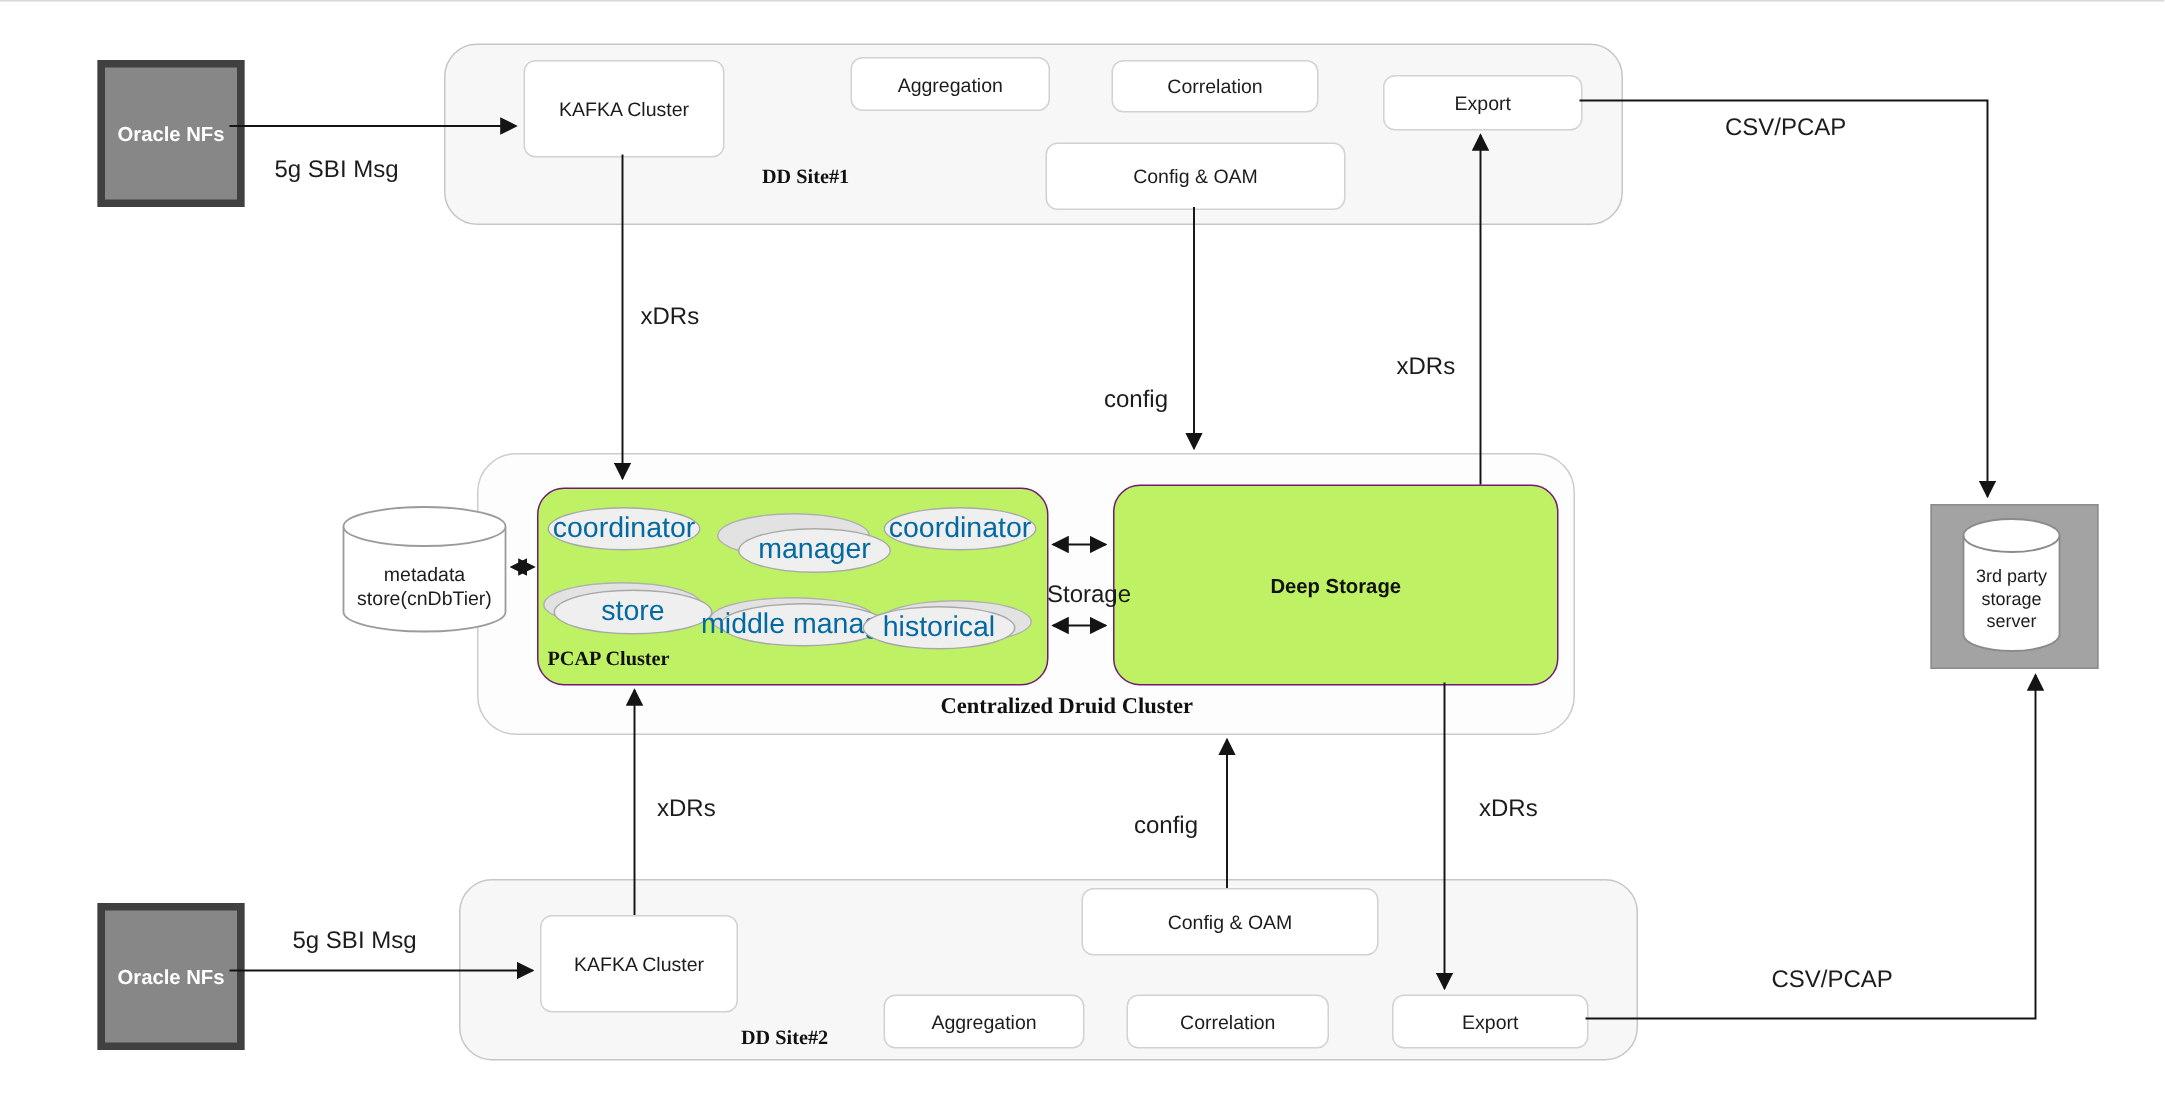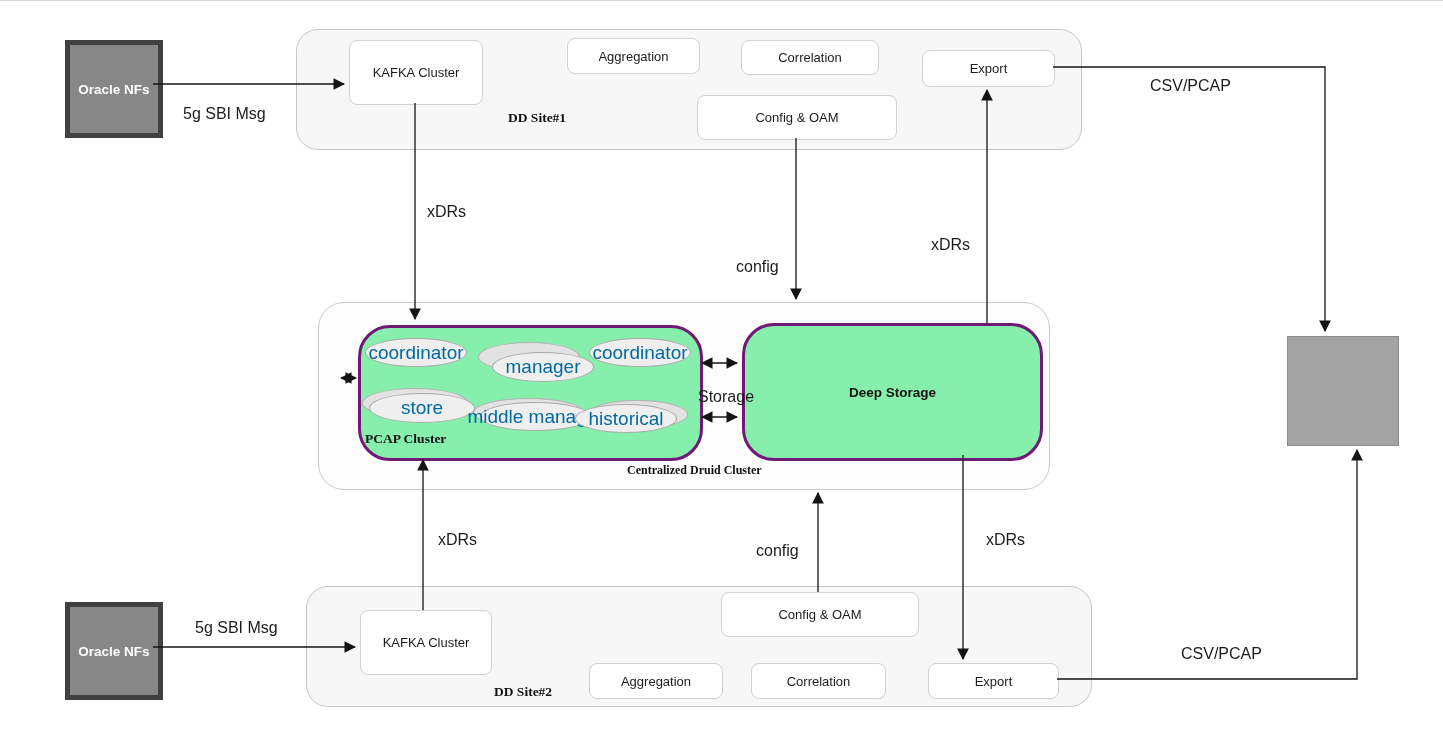--- a/index.html
+++ b/index.html
@@ -16,21 +16,21 @@
     position:absolute;background:#ffffff;border:1px solid #d2d2d2;border-radius:8px;
     display:flex;align-items:center;justify-content:center;font-size:13px;color:#1c1c1c;
     box-shadow:0 0 0 0 transparent;
   }
   .srcbox{
     position:absolute;background:#878787;border:5px solid #404040;
     display:flex;align-items:center;justify-content:center;color:#ffffff;
     font-size:13.5px;font-weight:bold;
   }
   .graybox{
-    position:absolute;background:#86efac;border:3px solid #701a75;border-radius:32px;
+    position:absolute;background:#bef264;border:1px solid #701a75;border-radius:18px;
   }
   .node{
     position:absolute;background:#efefef;border:1px solid #a8a8a8;border-radius:50%;
     display:flex;align-items:center;justify-content:center;font-size:19px;color:#0369a1;
     white-space:nowrap;
   }
   .node-shadow{
     position:absolute;background:#e2e2e2;border:1px solid #b0b0b0;border-radius:50%;
   }
   .blbl{position:absolute;font-weight:bold;font-size:13.5px;color:#111;white-space:nowrap;font-family:Liberation Serif, serif;}
@@ -72,21 +72,21 @@
   <div class="subbox" style="left:697px;top:95px;width:198px;height:43px;">
     <span>Config &amp; OAM</span>
   </div>
   <div class="blbl" style="left:508px;top:110px;">DD Site#1</div>
 
   <div class="srcbox" style="left:65px;top:40px;width:88px;height:88px;">
     <span>Oracle NFs</span>
   </div>
 
   <div class="central" style="left:318px;top:302px;width:730px;height:186px;"></div>
-  <div class="blbl" style="left:627px;top:463px;font-size:12px;">Centralized Druid Cluster</div>
+  <div class="blbl" style="left:627px;top:463px;font-size:15px;">Centralized Druid Cluster</div>
 
   <div class="graybox" style="left:358px;top:325px;width:339px;height:130px;"></div>
 
   <div class="node-shadow" style="left:478px;top:342px;width:100px;height:28px;"></div>
   <div class="node-shadow" style="left:362px;top:388px;width:104px;height:28px;"></div>
   <div class="node-shadow" style="left:473px;top:398px;width:109px;height:27px;"></div>
   <div class="node-shadow" style="left:586px;top:400px;width:100px;height:27px;"></div>
 
   <div class="node" style="left:365px;top:338px;width:100px;height:27px;">
     <span>coordinator</span>
@@ -105,20 +105,30 @@
   </div>
   <div class="node" style="left:575px;top:404px;width:100px;height:27px;">
     <span>historical</span>
   </div>
   <div class="blbl" style="left:365px;top:431px;">PCAP Cluster</div>
 
   <div class="graybox" style="left:742px;top:323px;width:295px;height:132px;">
     <div class="deepstore-label">Deep Storage</div>
   </div>
 
+  <div class="abs" style="left:228px;top:337px;width:110px;height:86px;">
+    <svg width="110" height="86" viewBox="0 0 110 86">
+      <path d="M1,14 v57 a54,13 0 0 0 108,0 v-57" fill="#ffffff" stroke="#9b9b9b" stroke-width="1.2"></path>
+      <ellipse cx="55" cy="14" rx="54" ry="13" fill="#ffffff" stroke="#9b9b9b" stroke-width="1.2"></ellipse>
+    </svg>
+    <div class="cyl-label" style="top:38px;">
+      <div>metadata</div>
+      <div>store(cnDbTier)</div>
+    </div>
+  </div>
 
   <div class="site" style="left:306px;top:586px;width:784px;height:119px;"></div>
   <div class="subbox" style="left:721px;top:592px;width:196px;height:43px;">
     <span>Config &amp; OAM</span>
   </div>
   <div class="subbox" style="left:360px;top:610px;width:130px;height:63px;">
     <span>KAFKA Cluster</span>
   </div>
   <div class="subbox" style="left:589px;top:663px;width:132px;height:34px;">
     <span>Aggregation</span>
@@ -129,20 +139,31 @@
   <div class="subbox" style="left:928px;top:663px;width:129px;height:34px;">
     <span>Export</span>
   </div>
   <div class="blbl" style="left:494px;top:684px;">DD Site#2</div>
 
   <div class="srcbox" style="left:65px;top:602px;width:88px;height:88px;">
     <span>Oracle NFs</span>
   </div>
 
   <div class="thirdparty" style="left:1287px;top:336px;width:110px;height:108px;"></div>
+  <div class="abs" style="left:1308px;top:345px;width:66px;height:90px;">
+    <svg width="66" height="90" viewBox="0 0 66 90">
+      <path d="M1,12 v66 a32,11 0 0 0 64,0 v-66" fill="#ffffff" stroke="#8b8b8b" stroke-width="1.2"></path>
+      <ellipse cx="33" cy="12" rx="32" ry="11" fill="#ffffff" stroke="#8b8b8b" stroke-width="1.2"></ellipse>
+    </svg>
+    <div class="cyl-label" style="top:32px;font-size:12px;">
+      <div>3rd party</div>
+      <div>storage</div>
+      <div>server</div>
+    </div>
+  </div>
 
   <div class="lbl" style="left:183px;top:105px;">5g SBI Msg</div>
   <div class="lbl" style="left:427px;top:203px;">xDRs</div>
   <div class="lbl" style="left:736px;top:258px;">config</div>
   <div class="lbl" style="left:931px;top:236px;">xDRs</div>
   <div class="lbl" style="left:1150px;top:77px;">CSV/PCAP</div>
   <div class="lbl" style="left:698px;top:388px;">Storage</div>
   <div class="lbl" style="left:438px;top:531px;">xDRs</div>
   <div class="lbl" style="left:756px;top:542px;">config</div>
   <div class="lbl" style="left:986px;top:531px;">xDRs</div>

